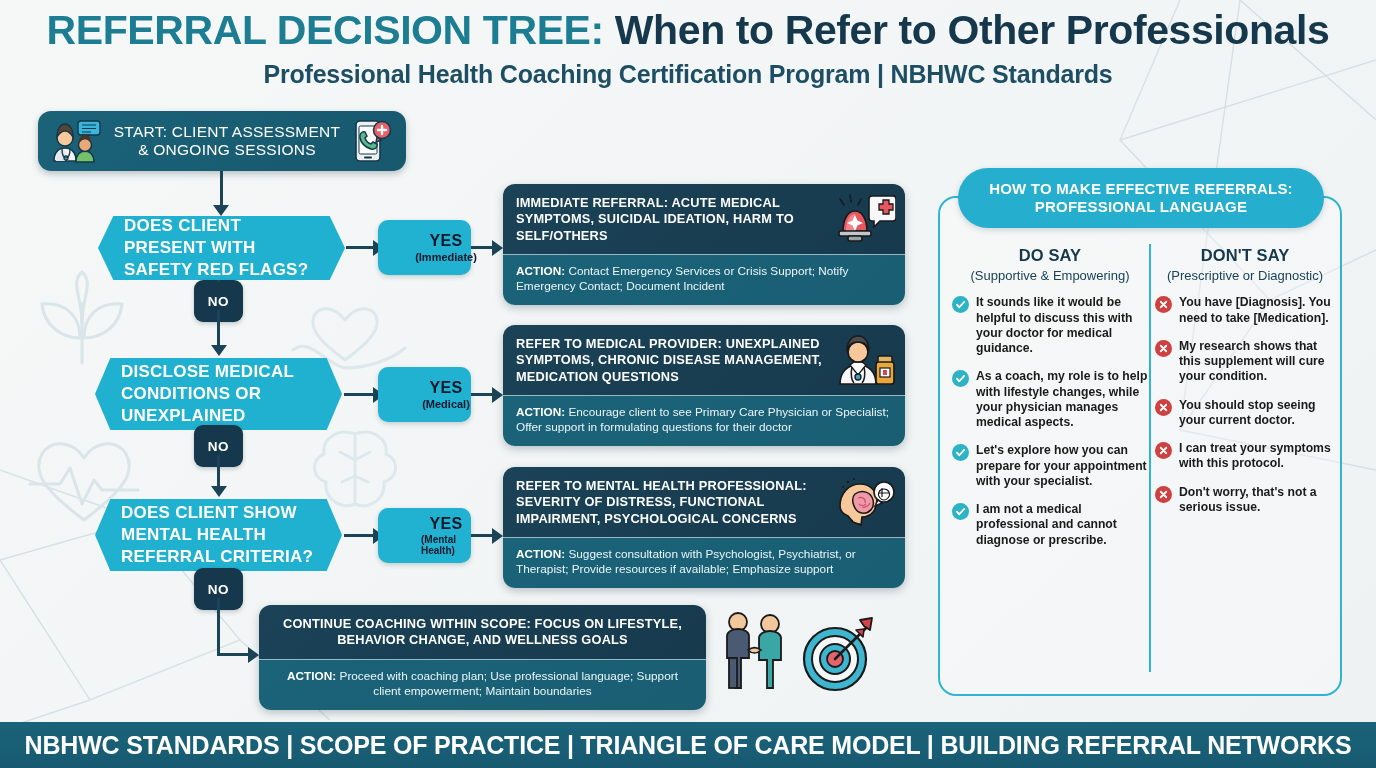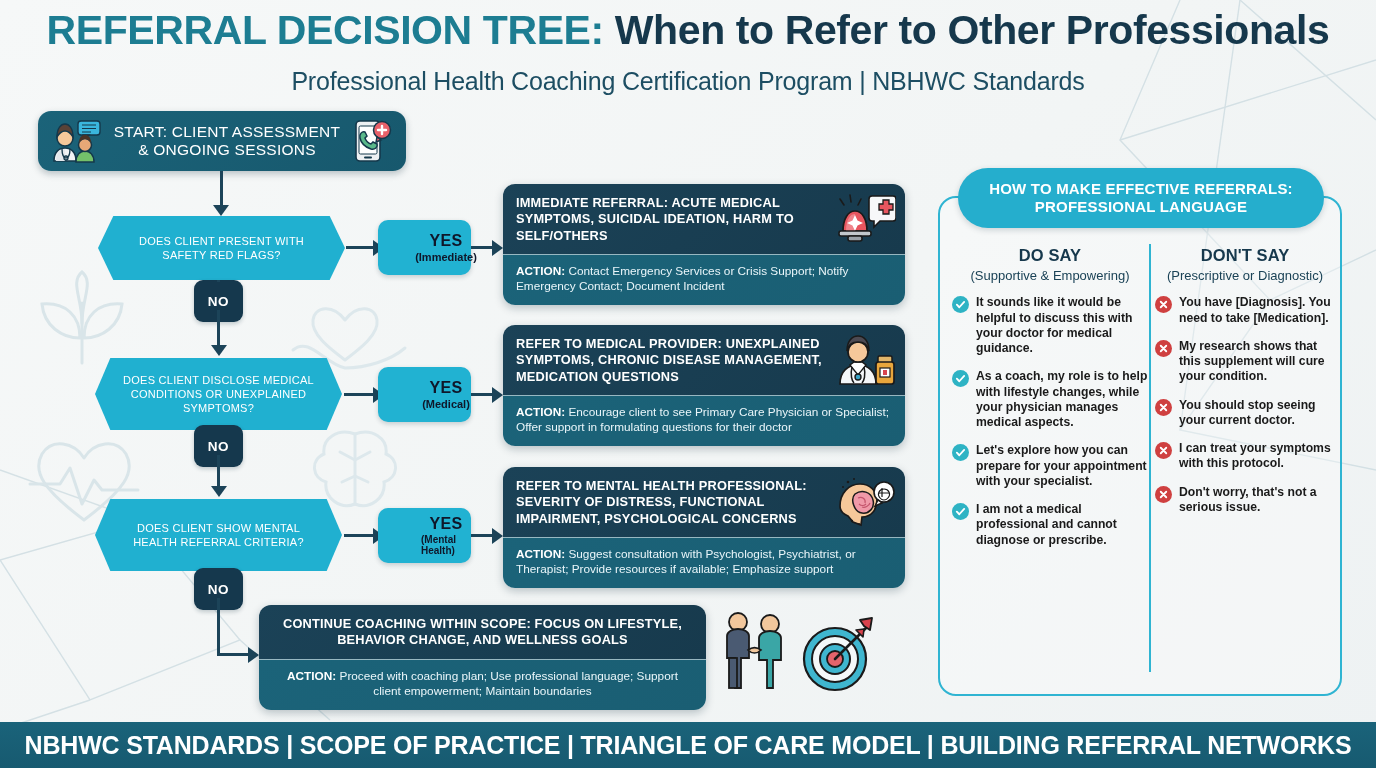--- a/index.html
+++ b/index.html
@@ -17,21 +17,21 @@
   }
   
   .bg-deco { position: absolute; inset: 0; pointer-events: none; }
   .bg-deco svg { position: absolute; }
 
   
   .header { position: absolute; left: 0; top: 8px; width: 1376px; text-align: center; }
   .title { font-size: 41px; font-weight: 700; letter-spacing: -0.4px; line-height: 1.12; white-space: nowrap; }
   .title .t-accent { color: #1d7d92; }
   .title .t-dark   { color: #16384c; text-align: center; }
-  .subtitle { margin-top: 13px; font-size: 25px; font-weight: 400; color: #1d4e63; letter-spacing: -0.2px; }
+  .subtitle { margin-top: 6px; font-size: 25px; font-weight: 700; color: #1d4e63; letter-spacing: -0.2px; }
 
   
   .flow { position: absolute; left: 0; top: 100px; width: 930px; height: 620px; }
 
   .start-box {
     position: absolute; left: 38px; top: 11px; width: 368px; height: 60px;
     background: linear-gradient(135deg,#1b6379 0%,#17586d 100%);
     border-radius: 13px;
     box-shadow: 0 3px 7px rgba(10,40,55,.26);
     display: flex; align-items: center; justify-content: center;
@@ -39,22 +39,22 @@
   .start-box .stext {
     color: #ffffff; font-size: 15.5px; font-weight: 400; line-height: 1.18;
     text-align: center; letter-spacing: .25px; text-transform: uppercase;
     padding: 0 4px;
   }
 
   .hexnode {
     position: absolute; width: 247px; height: 64px;
     background: #20b0d0; color: #fff;
     clip-path: polygon(6.2% 0, 93.8% 0, 100% 50%, 93.8% 100%, 6.2% 100%, 0 50%);
-    display: flex; align-items: center; justify-content: center; text-align: center;
-    font-size: 11px; font-weight: 400; line-height: 1.28; letter-spacing: .25px;
+    display: flex; align-items: center; justify-content: center; 
+    font-size: 17px; font-weight: 700; line-height: 1.28; letter-spacing: .25px;
     text-transform: uppercase; padding: 0 26px;
     filter: drop-shadow(0 2px 4px rgba(10,40,55,.20));
   }
 
   .yesbox {
     position: absolute; width: 93px; height: 55px;
     background: #21b2d2; border-radius: 10px; color: #0f172a;
     display: flex; flex-direction: column; align-items: center; justify-content: center;
     box-shadow: 0 2px 5px rgba(10,40,55,.20);
     padding-left: 43px;

